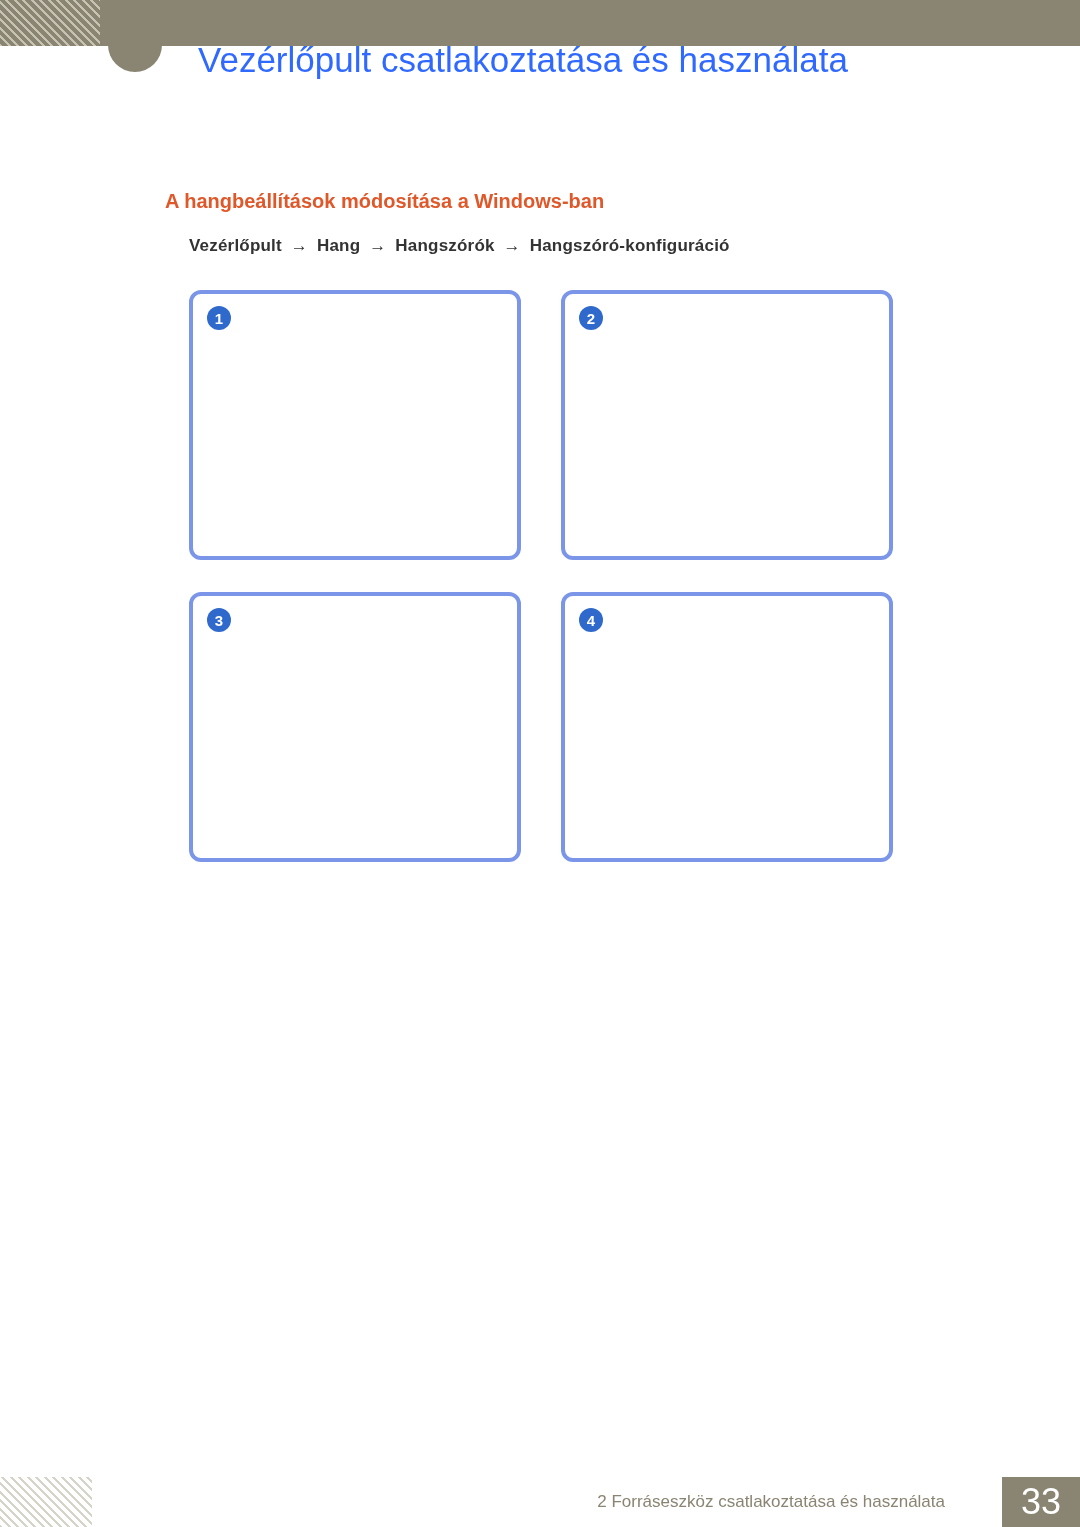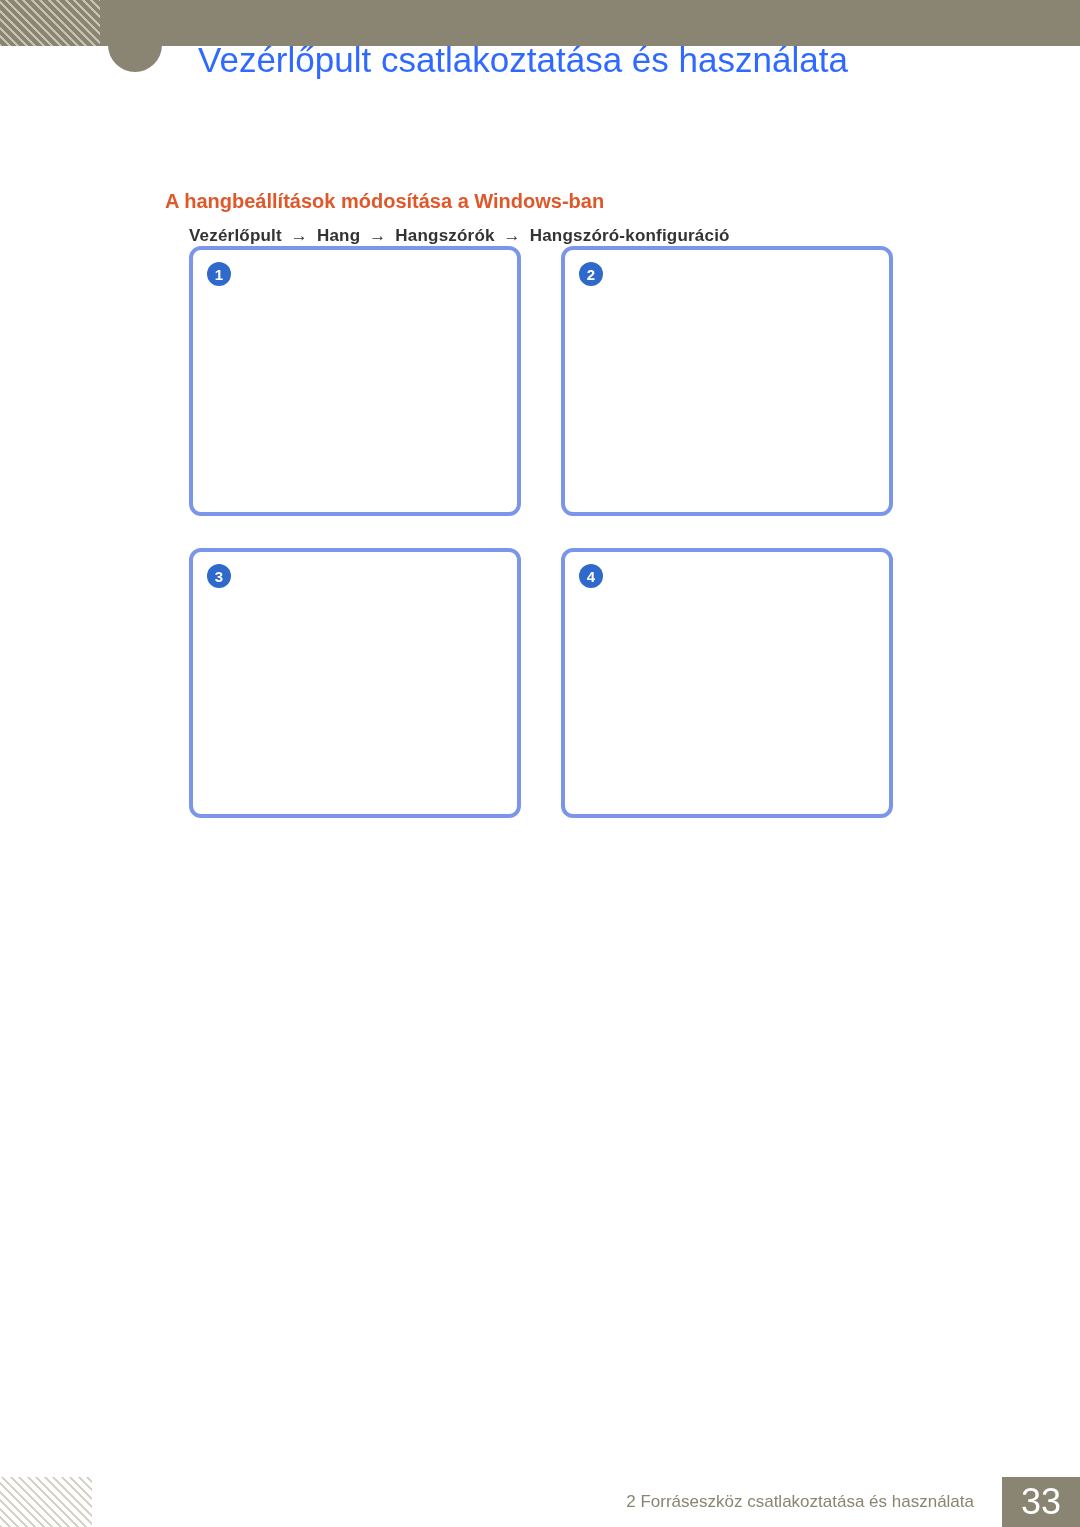--- a/index.html
+++ b/index.html
@@ -46,27 +46,28 @@
     .content {
       position: absolute;
       top: 190px;
       left: 165px;
       right: 100px;
     }
     .section-heading {
       color: #e0582a;
       font-size: 20px;
       font-weight: bold;
-      margin-bottom: 13px;
+      margin-bottom: 23px;
     }
     .nav-path {
       color: #333;
       font-size: 17px;
       font-weight: bold;
       margin-left: 24px;
+      margin-bottom: 34px;
       letter-spacing: 0.2px;
     }
     .arrow { display:inline-block; margin: 0 4px; }
     .boxes-grid {
       margin-left: 24px;
       display: grid;
       grid-template-columns: repeat(2, 332px);
       grid-auto-rows: 270px;
       gap: 32px 40px;
     }
@@ -103,30 +104,31 @@
         #d6d3c8 0, #d6d3c8 2px,
         #fff 2px, #fff 6px
       );
     }
     .footer-spacer { flex: 1; }
     .footer-label {
       color: #8a8572;
       font-size: 17px;
       display: flex;
       align-items: center;
-      padding-right: 28px;
+      padding-right: 16px;
     }
     .footer-pagenum {
       width: 78px;
       background: #8a8572;
       color: #fff;
       font-size: 36px;
       display: flex;
       align-items: center;
       justify-content: center;
+      margin-left: 41px;
     }
   </style>
 </head>
 <body>
 
 <div class="page-header-bar">
   <div class="hatched-left"></div>
 </div>
 <div class="header-circle"></div>
 <h1 class="chapter-title">Vezérlőpult csatlakoztatása és használata</h1>

